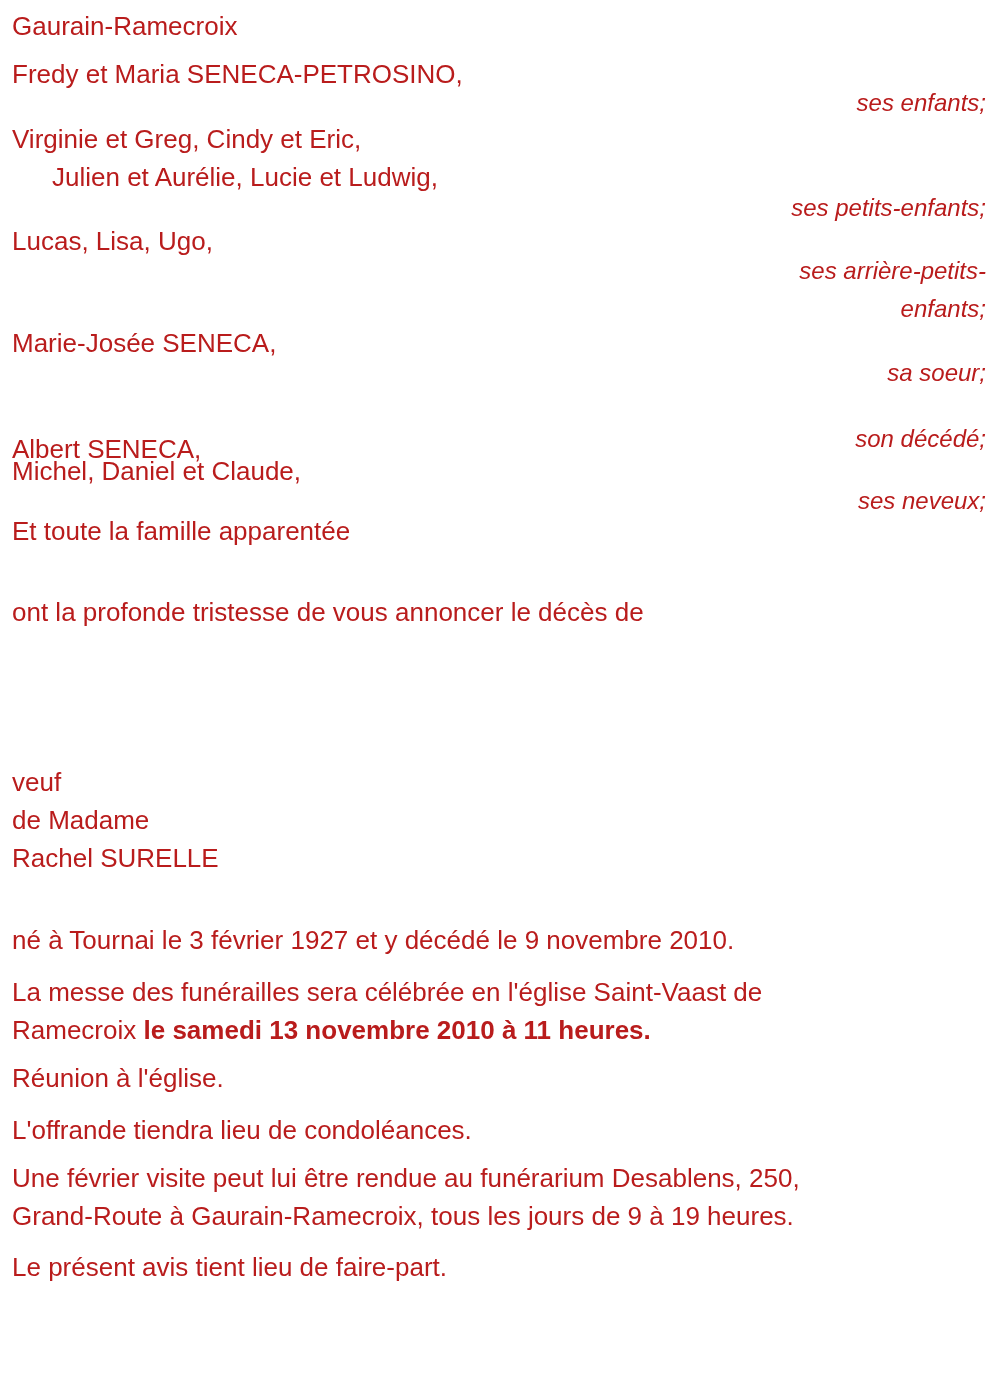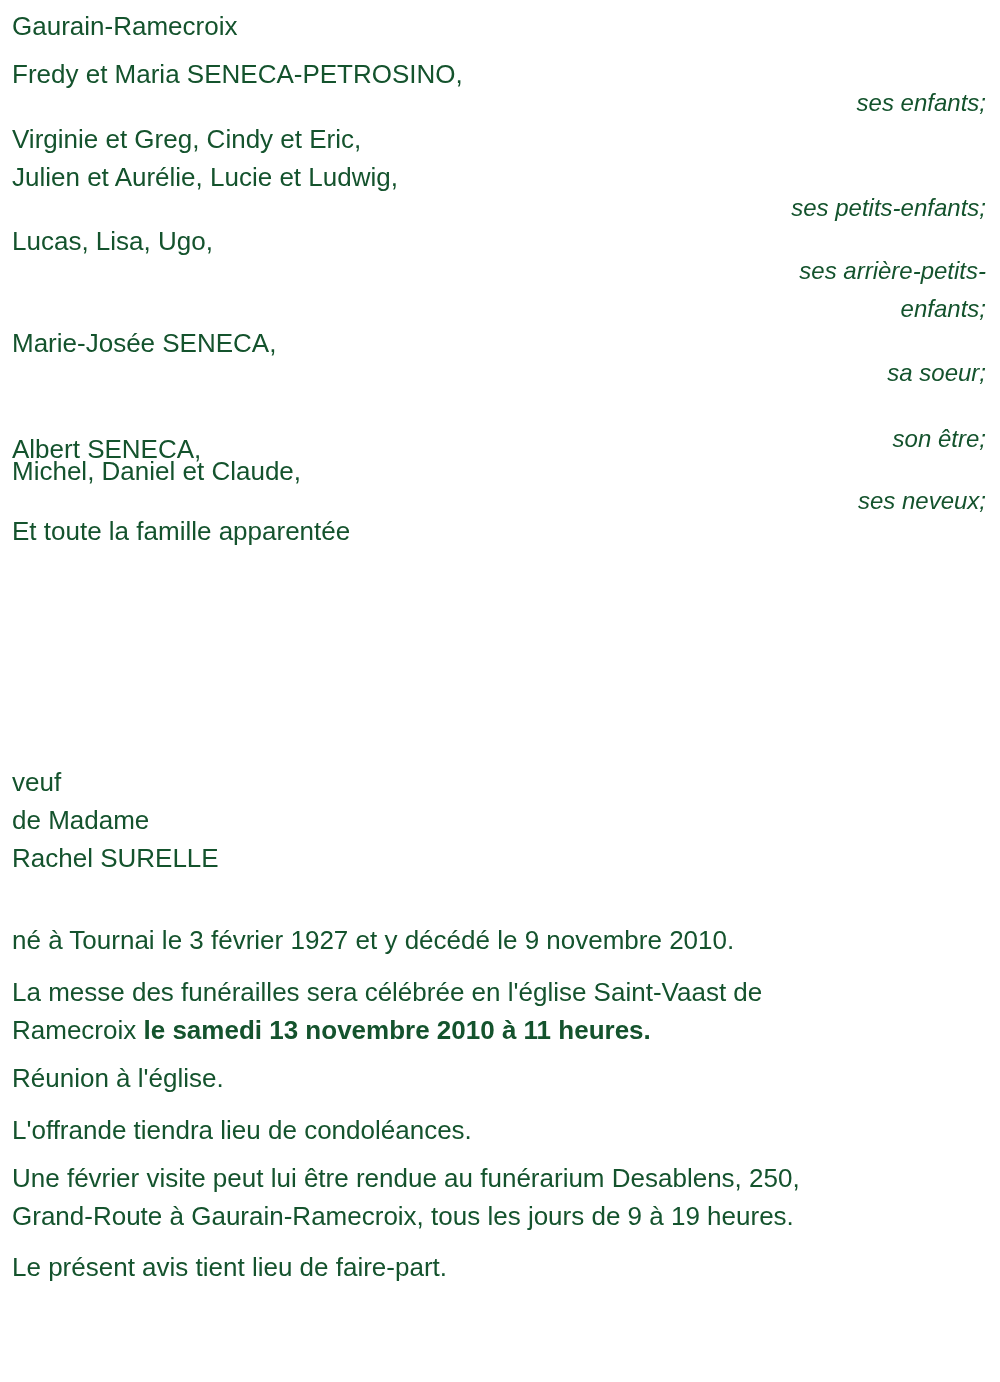--- a/index.html
+++ b/index.html
@@ -41,21 +41,21 @@
     white-space: nowrap;
   }
   .bold-part {
     font-weight: 700;
   }
   
   .y-city      { top: 10px; }
   .y-fam0n0    { top: 58px; }
   .y-fam0role  { top: 84px; }
   .y-fam1n0    { top: 123px; }
-  .y-fam1n1    { top: 161px; }
+  .y-fam1n1    { top: 161px; margin-left: 40px; }
   .y-fam1role  { top: 189px; }
   .y-fam2n0    { top: 225px; }
   .y-fam2role  { top: 252px; }
   .y-fam3n0    { top: 327px; }
   .y-fam3role  { top: 354px; }
   .y-fam4n0    { top: 392px; margin-top: 41px; }
   .y-fam4role  { top: 420px; }
   .y-fam5n0    { top: 455px; }
   .y-fam5role  { top: 482px; text-align: right; }
   .y-fam6n0    { top: 515px; }
@@ -70,21 +70,21 @@
   .y-reunion   { top: 1062px; }
   .y-offrande  { top: 1114px; }
   .y-visite1   { top: 1162px; }
   .y-visite2   { top: 1200px; }
   .y-avis      { top: 1251px; }
   .y-adresse   { top: 1326px; }
 </style>
 </head>
 <body>
 
-<div class="page" style="background: rgb(255, 255, 255); color: #14532d;">
+<div class="page" style="background: rgb(255, 255, 255); color: #b91c1c;">
 
   <div class="line y-city">Gaurain-Ramecroix</div>
 
   <div>
     <div class="line y-fam0n0">Fredy et Maria SENECA-PETROSINO,</div>
     <div class="role y-fam0role">ses enfants;</div>
   </div>
 
   <div>
     <div class="line y-fam1n0">Virginie et Greg, Cindy et Eric,</div>
@@ -98,32 +98,33 @@
 enfants;</div>
   </div>
 
   <div>
     <div class="line y-fam3n0">Marie-Josée SENECA,</div>
     <div class="role y-fam3role">sa soeur;</div>
   </div>
 
   <div>
     <div class="line y-fam4n0">Albert SENECA,</div>
-    <div class="role y-fam4role">son être;</div>
+    <div class="role y-fam4role">son décédé;</div>
   </div>
 
   <div>
     <div class="line y-fam5n0">Michel, Daniel et Claude,</div>
     <div class="role y-fam5role">ses neveux;</div>
   </div>
 
   <div>
     <div class="line y-fam6n0">Et toute la famille apparentée</div>
   </div>
 
+  <div class="line y-annonce">ont la profonde tristesse de vous annoncer le décès de</div>
 
 
   <div>
     <div class="line y-veuf">veuf</div>
     <div class="line y-demadame">de Madame</div>
     <div class="line y-rachel">Rachel SURELLE</div>
   </div>
 
   <div class="line y-naissance">né à Tournai le 3 février 1927 et y décédé le 9 novembre 2010.</div>
 

